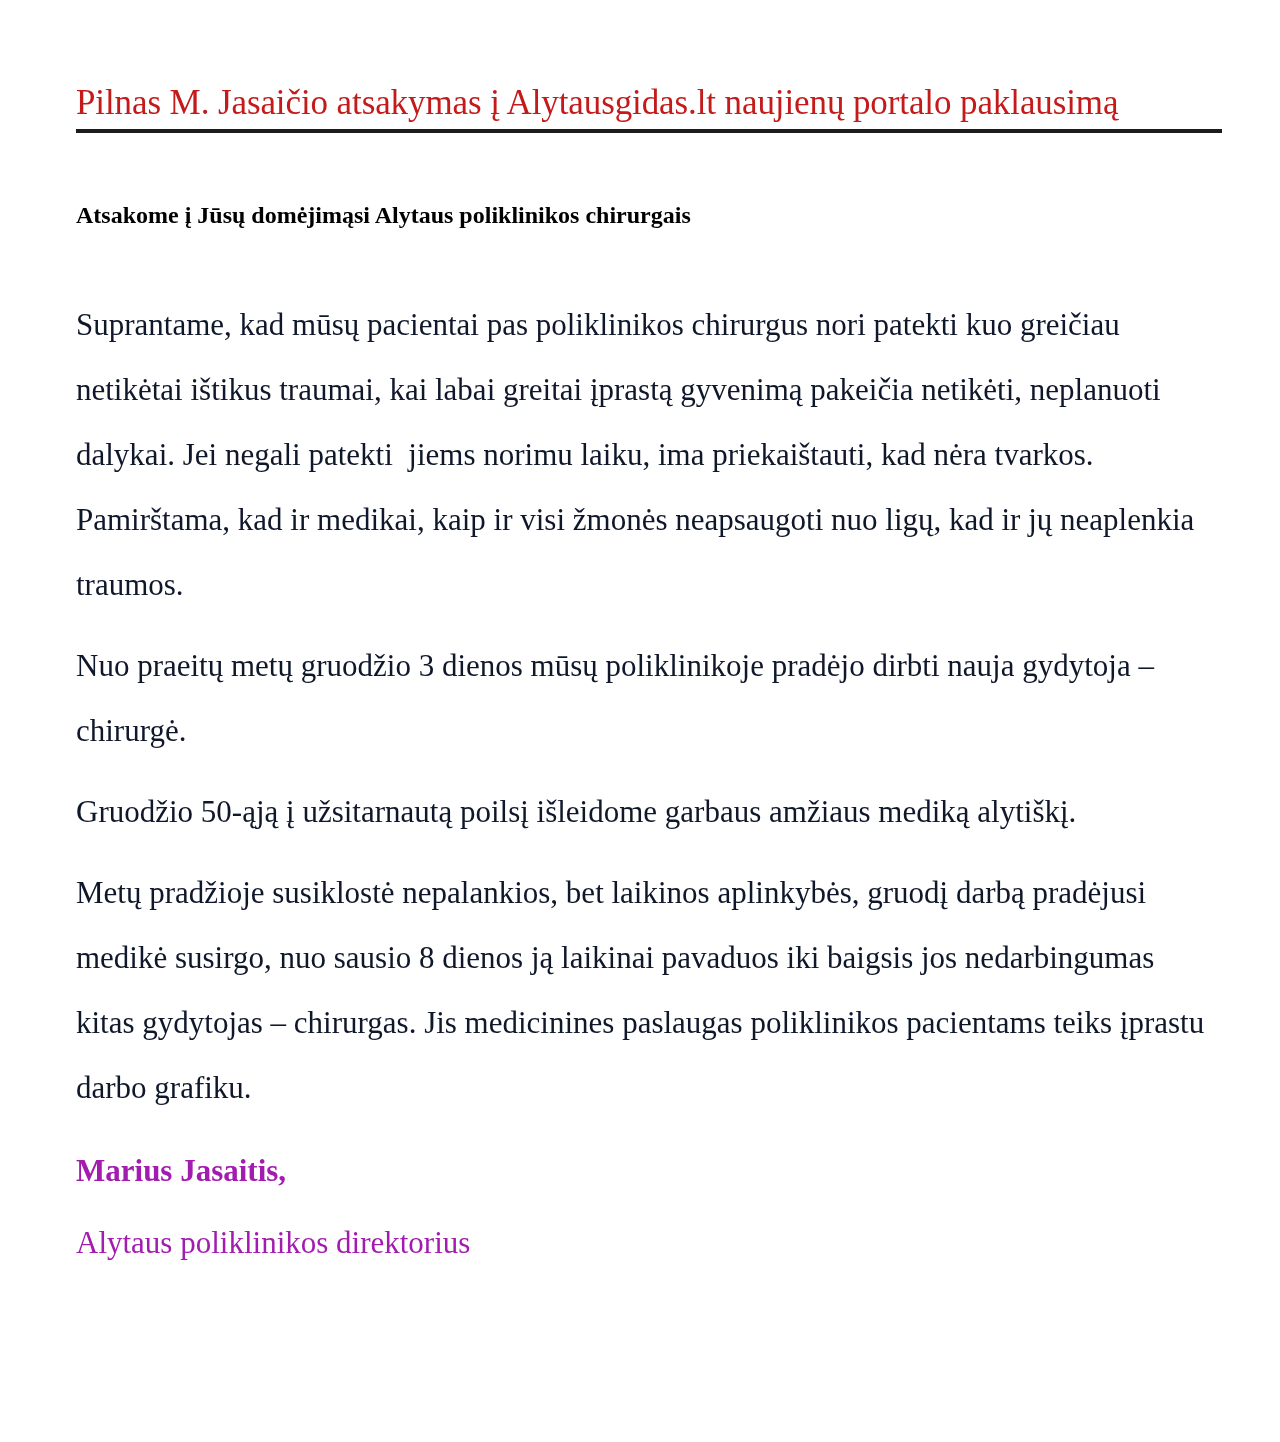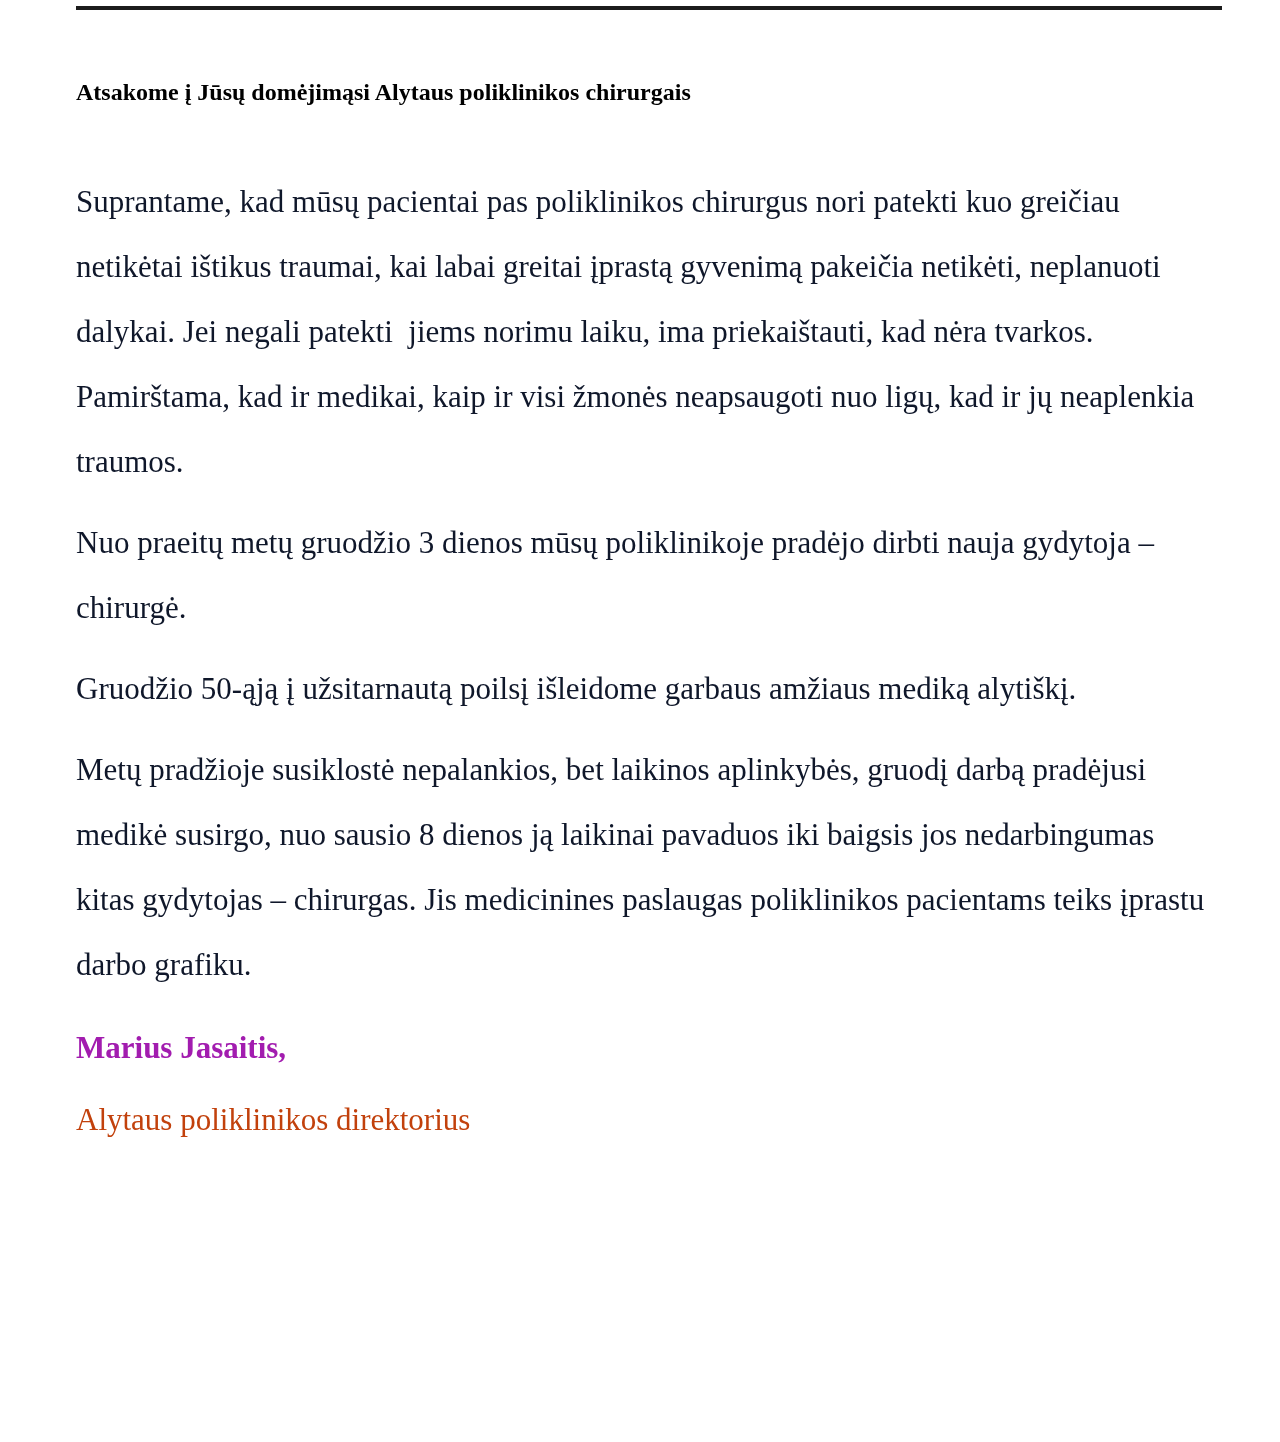--- a/index.html
+++ b/index.html
@@ -77,28 +77,29 @@
     font-size: 31px;
     font-weight: bold;
     line-height: 58px;
     color: #a21caf;
   }
   .sig-role {
     margin: 14px 0 0 0;
     font-size: 31px;
     font-weight: 400;
     line-height: 58px;
-    color: #c2410c;
+    color: #a21caf;
   }
 </style>
 </head>
 <body>
 
 <div class="page">
 
+  <h1 class="doc-title">Pilnas M. Jasaičio atsakymas į Alytausgidas.lt naujienų portalo paklausimą</h1>
 
   <div class="title-rule"></div>
 
   <h2 class="doc-subheading">Atsakome į Jūsų domėjimąsi Alytaus poliklinikos chirurgais</h2>
 
   <div class="body-block">
 
     <p class="para">Suprantame, kad mūsų pacientai pas poliklinikos chirurgus nori patekti kuo greičiau netikėtai ištikus traumai, kai labai greitai įprastą gyvenimą pakeičia netikėti, neplanuoti dalykai. Jei negali patekti  jiems norimu laiku, ima priekaištauti, kad nėra tvarkos. Pamirštama, kad ir medikai, kaip ir visi žmonės neapsaugoti nuo ligų, kad ir jų neaplenkia traumos.</p>
 
     <p class="para">Nuo praeitų metų gruodžio 3 dienos mūsų poliklinikoje pradėjo dirbti nauja gydytoja – chirurgė.</p>

